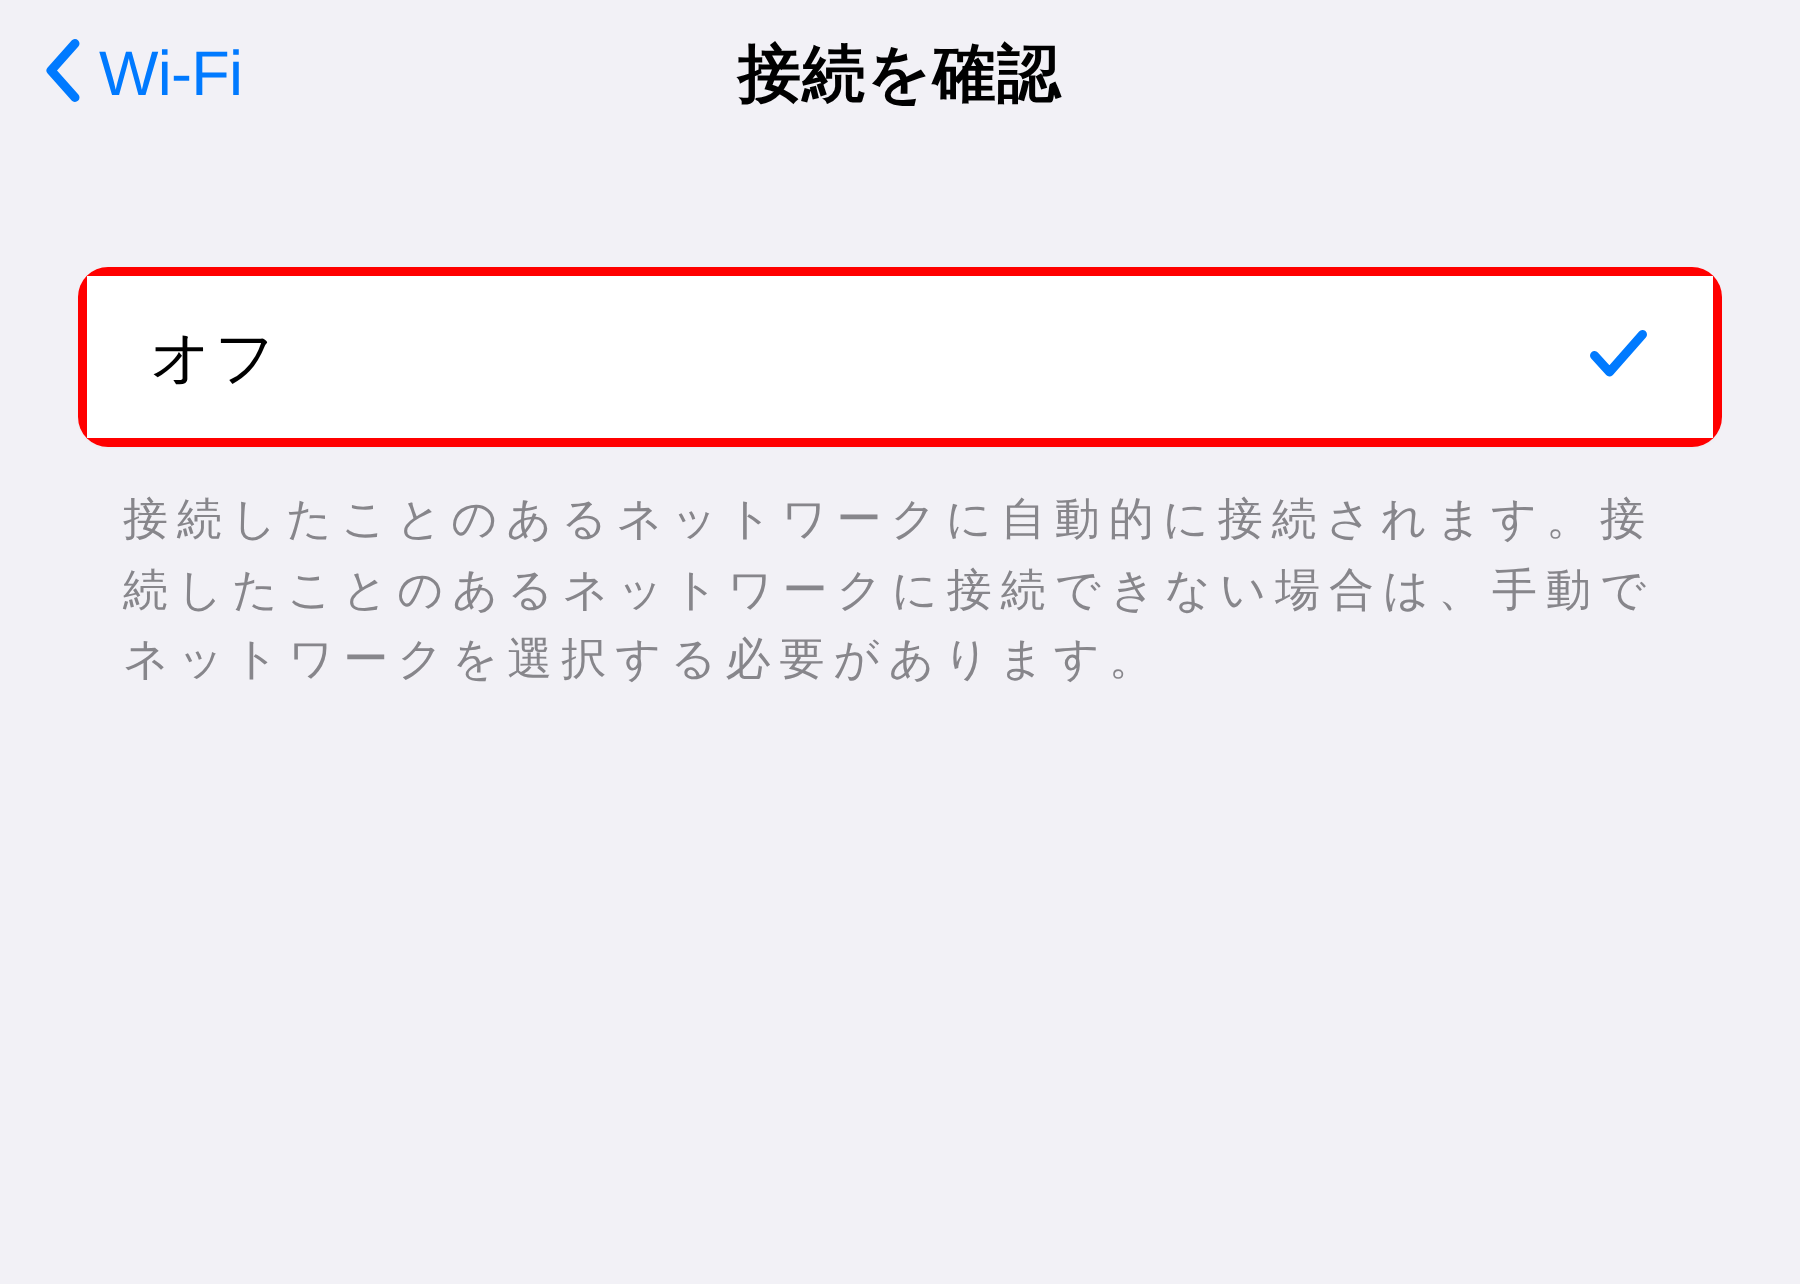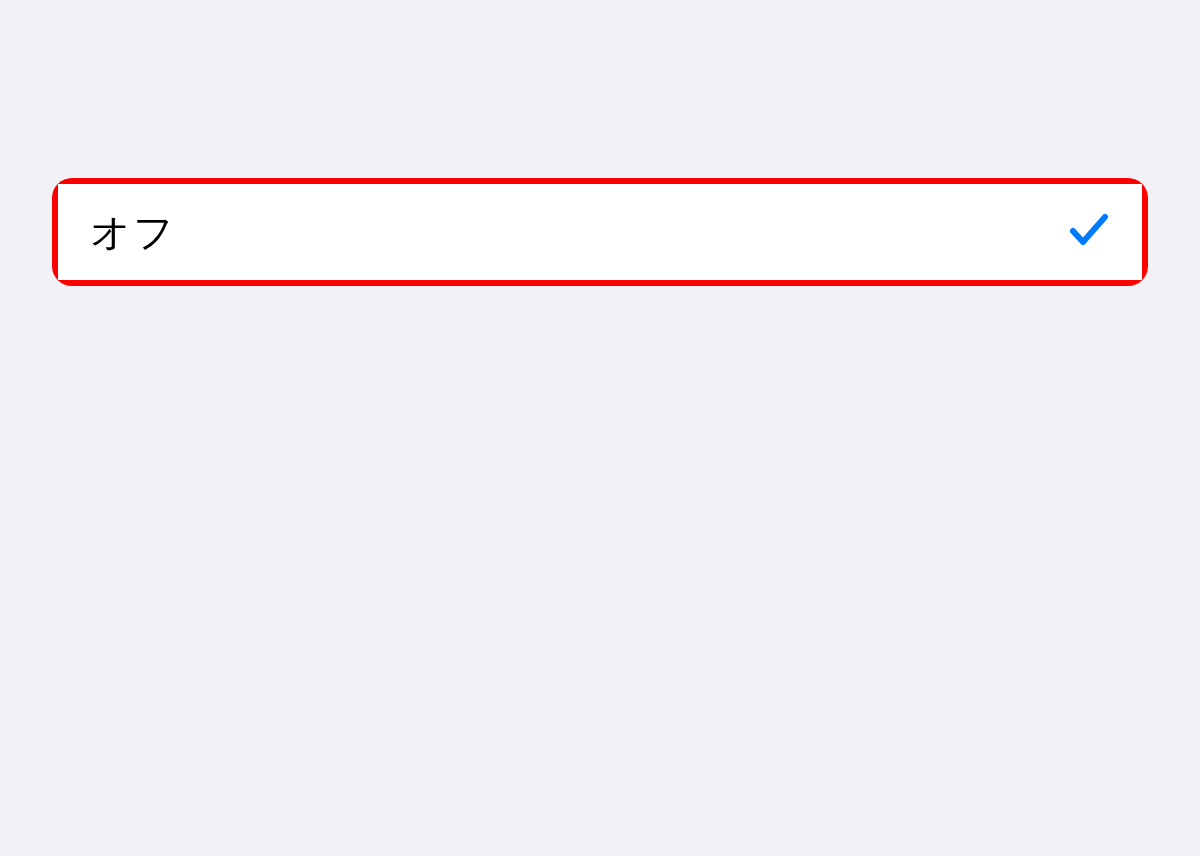--- a/index.html
+++ b/index.html
@@ -50,22 +50,22 @@
     .list-group {
       background: #ffffff;
       border-radius: 20px;
       overflow: hidden;
       box-shadow: 0 1px 2px rgba(0,0,0,0.02);
     }
     .list-row {
       display: flex;
       align-items: center;
       justify-content: space-between;
-      padding: 0 32px;
-      height: 108px;
+      padding: 0 42px;
+      height: 120px;
       cursor: pointer;
       position: relative;
     }
     .list-row.highlighted {
       border: 6px solid #ff0000;
     }
     .list-row:not(:last-child)::after {
       content: "";
       position: absolute;
       left: 42px;
@@ -91,31 +91,41 @@
       line-height: 1.55;
       color: #87868b;
       letter-spacing: 6px;
       font-weight: 400;
     }
   </style>
 </head>
 <body>
 
 <div class="navbar">
+  <div class="back-button">
+    <span>
+      <svg class="chevron-back" viewBox="0 0 28 44" fill="none">
+        <path d="M22 4 L6 22 L22 40" stroke="#007aff" stroke-width="6" stroke-linecap="round" stroke-linejoin="round"></path>
+      </svg>
+    </span>
+    <span class="back-label">Wi-Fi</span>
+  </div>
+  <div class="page-title">接続を確認</div>
 </div>
 
 <div class="content">
   <div class="list-group">
 
     <div class="list-row highlighted">
       <span class="row-label">オフ</span>
       <span>
         <svg class="checkmark" viewBox="0 0 42 42" fill="none">
           <path d="M5 22 L15 33 L37 8" stroke="#007aff" stroke-width="6" stroke-linecap="round" stroke-linejoin="round"></path>
         </svg>
       </span>
     </div>
 
 
 
   </div>
 
+  <div class="footer-text">接続したことのあるネットワークに自動的に接続されます。接続したことのあるネットワークに接続できない場合は、手動でネットワークを選択する必要があります。</div>
 </div>
 
 </body></html>

